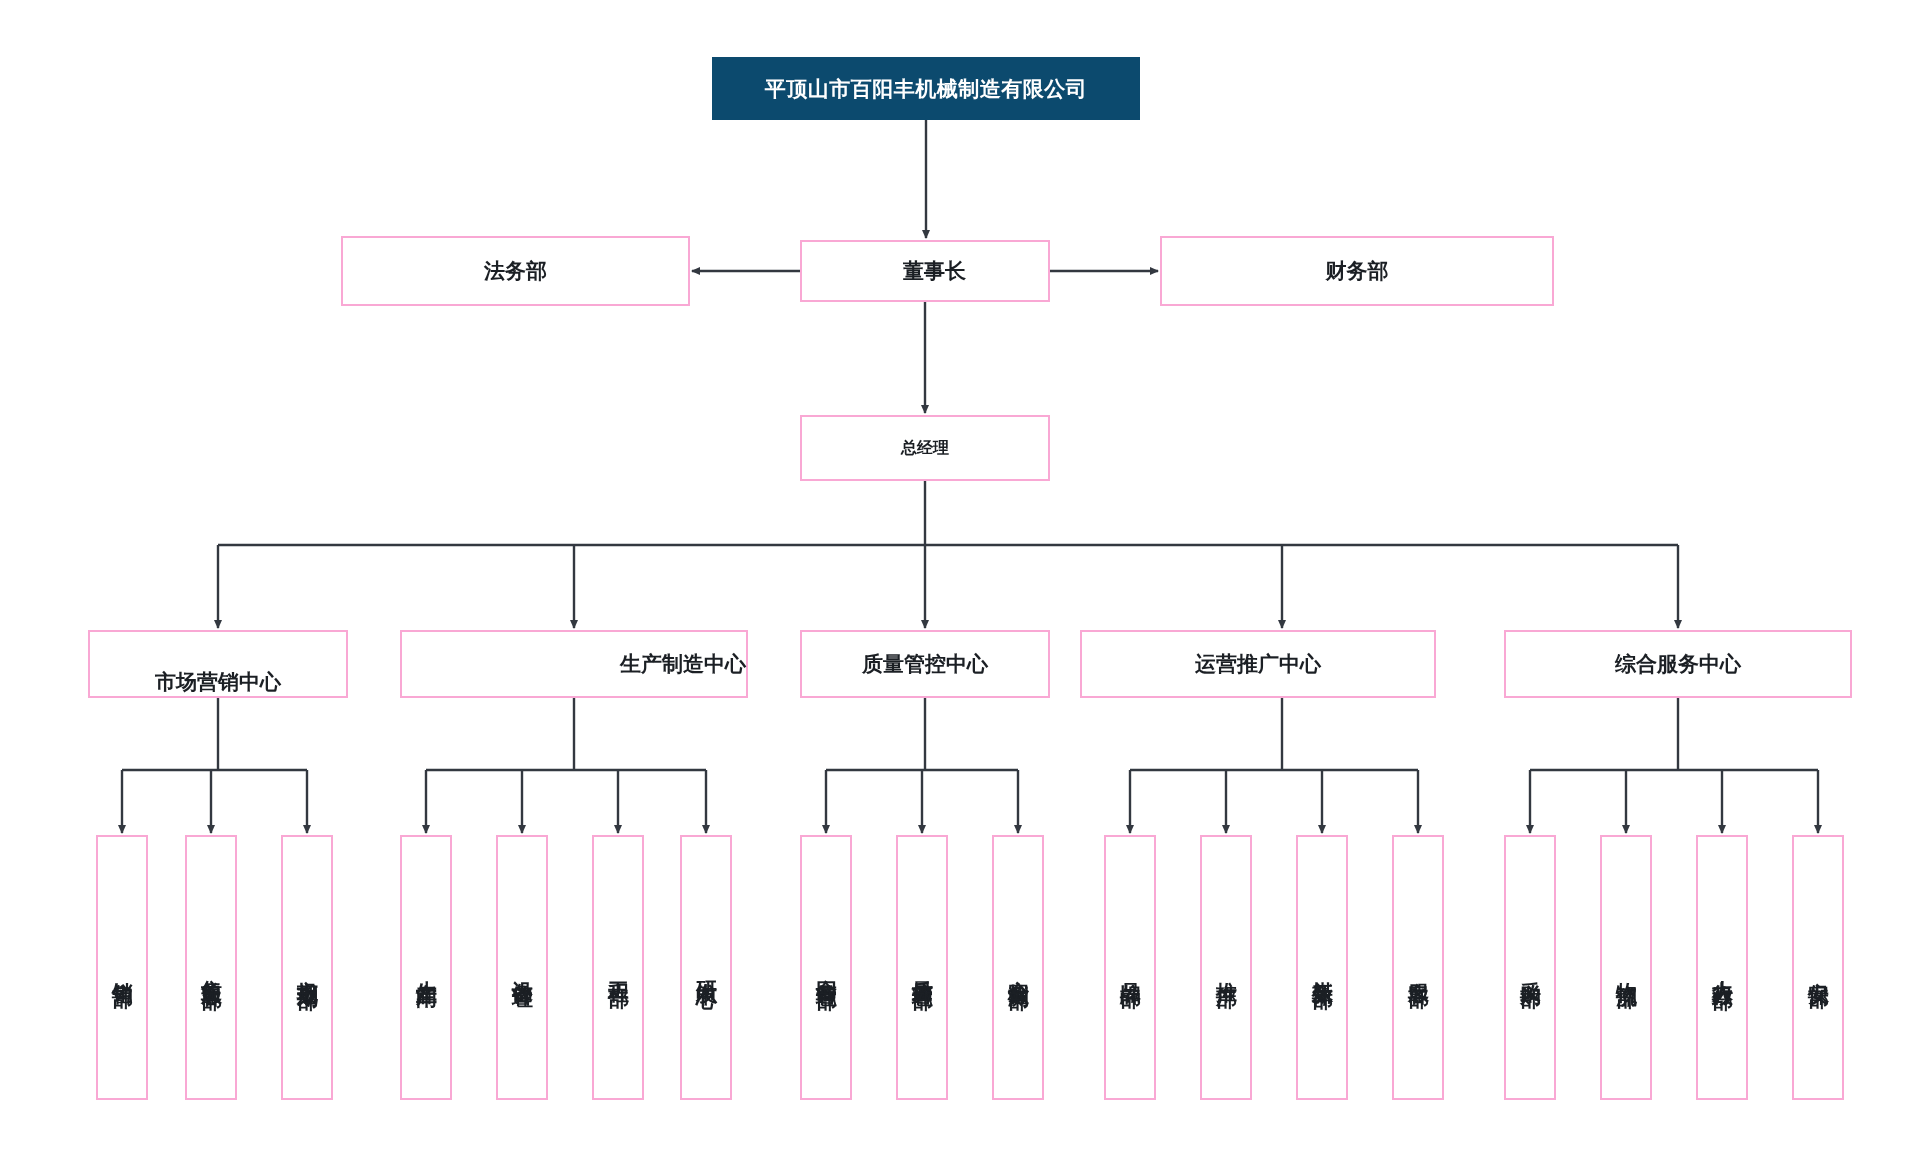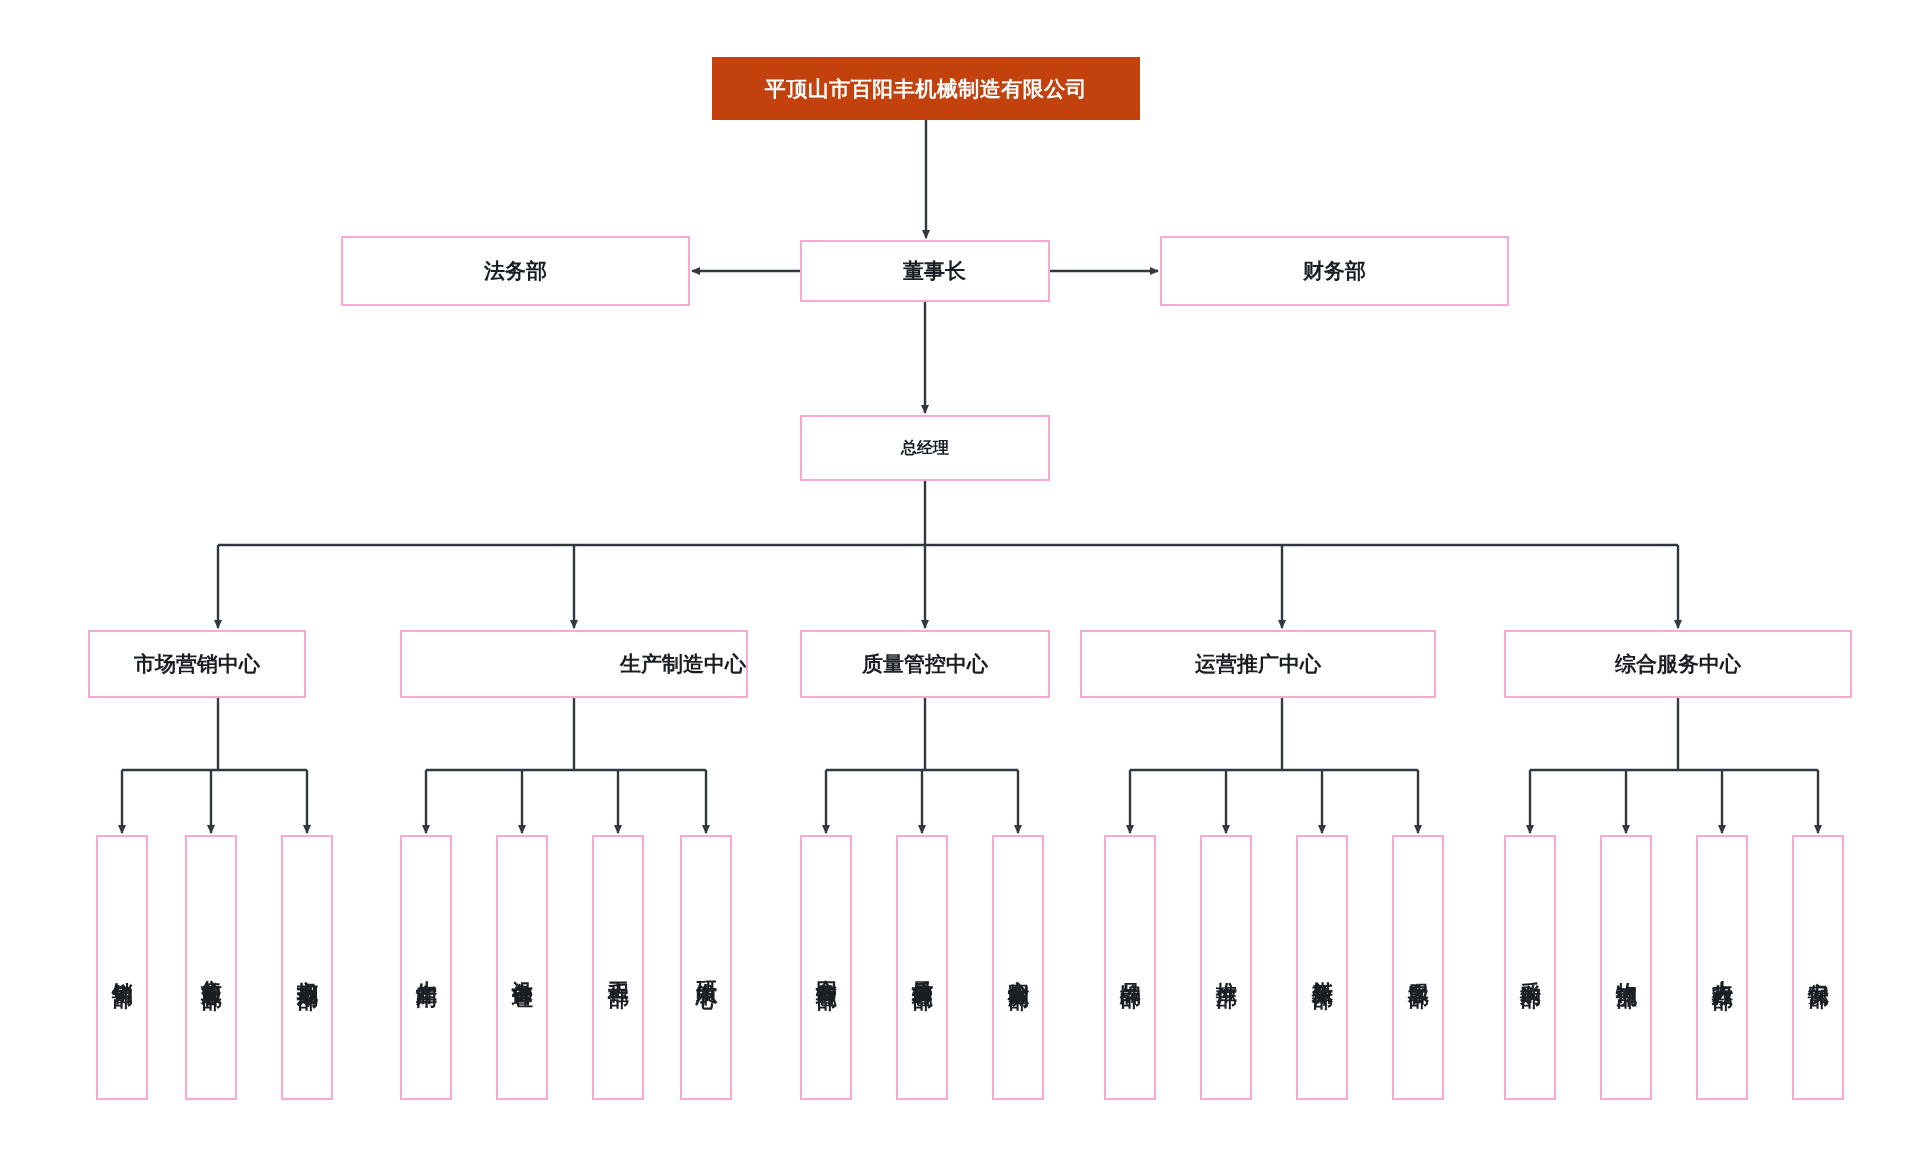--- a/index.html
+++ b/index.html
@@ -31,21 +31,21 @@
     border: 2px solid #f9a8d4;
     background: #ffffff;
     display: flex;
     align-items: center;
     justify-content: center;
     text-align: center;
     color: #1b1f24;
     font-weight: bold;
   }
   .node.root {
-    background: #c2410c;
+    background: #0c4a6e;
     border: none;
     color: #ffffff;
     font-size: 21px;
     letter-spacing: 0.5px;
   }
   .node.level2 { font-size: 21px; }
   .node.level3 { font-size: 16px; }
   .node.center { font-size: 21px; }
   .node.leaf {
     font-size: 21px;
@@ -119,27 +119,27 @@
   <div id="nodes">
       <div class="node root" style="left: 712px; top: 57px; width: 428px; height: 63px;">
         <span class="node-label">平顶山市百阳丰机械制造有限公司</span>
       </div>
       <div class="node level2" style="left: 800px; top: 240px; width: 250px; height: 62px; padding-left: 19px;">
         <span class="node-label">董事长</span>
       </div>
       <div class="node level2" style="left: 341px; top: 236px; width: 349px; height: 70px;">
         <span class="node-label">法务部</span>
       </div>
-      <div class="node level2" style="left: 1160px; top: 236px; width: 349px; height: 70px;">
+      <div class="node level2" style="left: 1160px; top: 236px; width: 394px; height: 70px;">
         <span class="node-label">财务部</span>
       </div>
       <div class="node level3" style="left: 800px; top: 415px; width: 250px; height: 66px;">
         <span class="node-label">总经理</span>
       </div>
-      <div class="node center" style="left: 88px; top: 630px; width: 218px; height: 68px;">
+      <div class="node center" style="left: 88px; top: 630px; width: 260px; height: 68px; align-items: flex-end;">
         <span class="node-label">市场营销中心</span>
       </div>
       <div class="node center" style="left: 400px; top: 630px; width: 348px; height: 68px; justify-content: flex-end;">
         <span class="node-label">生产制造中心</span>
       </div>
       <div class="node center" style="left: 800px; top: 630px; width: 250px; height: 68px;">
         <span class="node-label">质量管控中心</span>
       </div>
       <div class="node center" style="left: 1080px; top: 630px; width: 356px; height: 68px;">
         <span class="node-label">运营推广中心</span>

